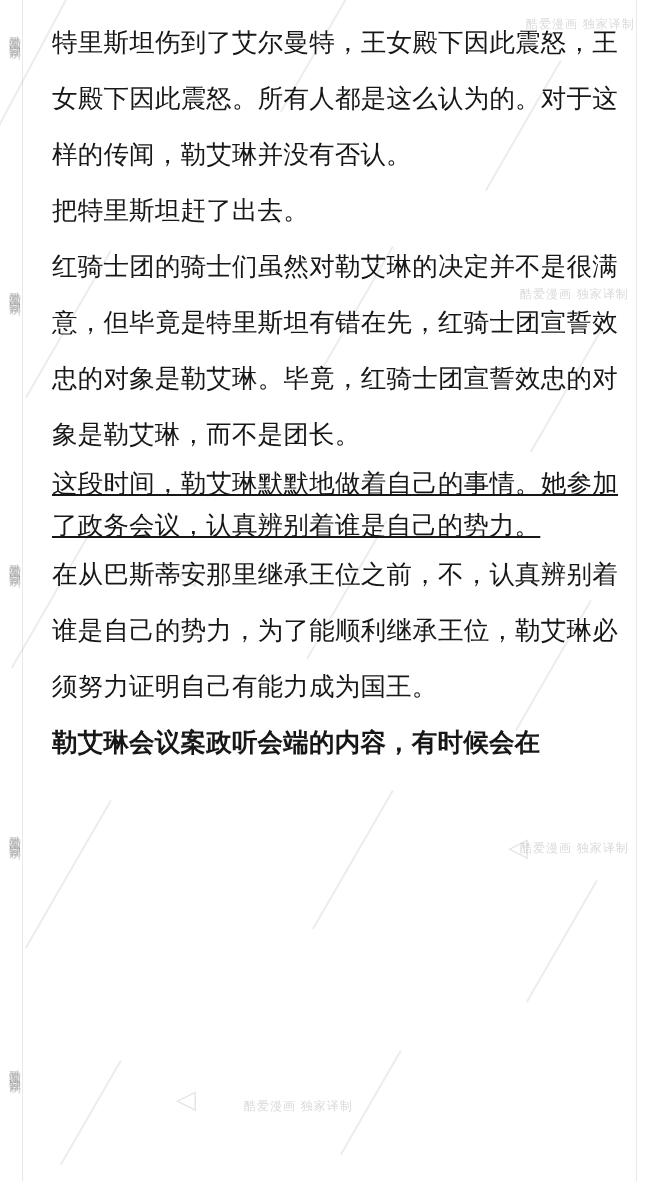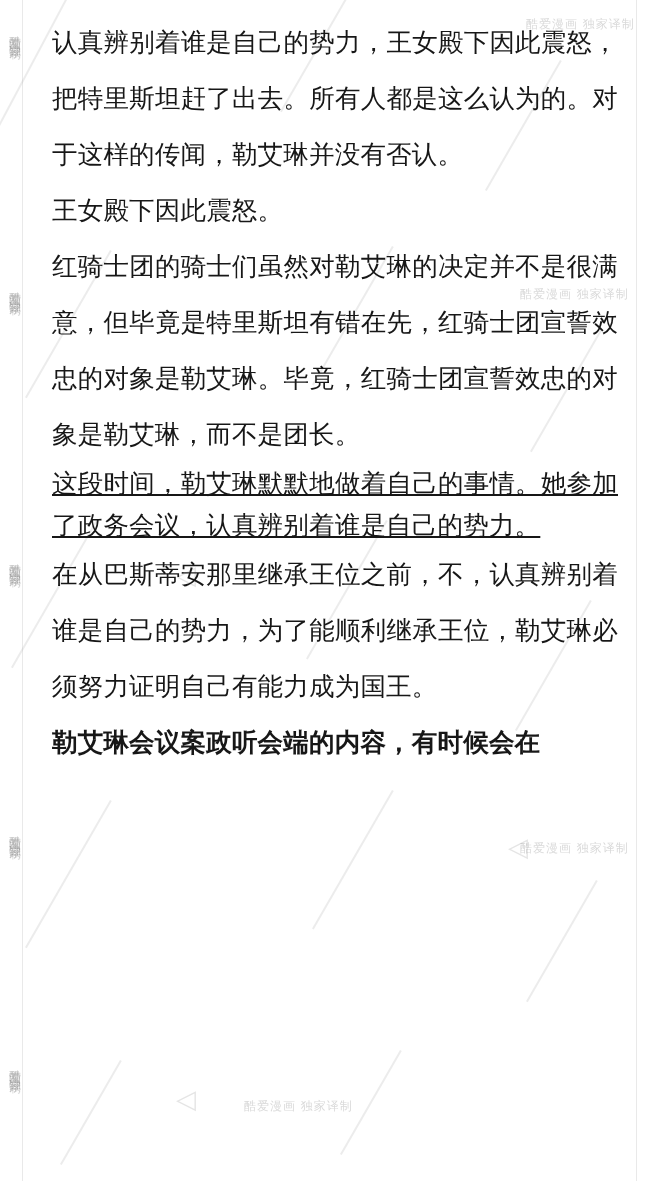--- a/index.html
+++ b/index.html
@@ -123,22 +123,22 @@
       <div class="wm" style="left:6px; top:554px; writing-mode:vertical-rl;">酷爱漫画 独家译制</div>
       <div class="wm" style="left:6px; top:826px; writing-mode:vertical-rl;">酷爱漫画 独家译制</div>
       <div class="wm" style="left:6px; top:1060px; writing-mode:vertical-rl;">酷爱漫画 独家译制</div>
       <div class="wm" style="left:244px; top:1098px;">酷爱漫画 独家译制</div>
       <div class="wm" style="left:520px; top:840px;">酷爱漫画 独家译制</div>
       <div class="wm" style="left:520px; top:286px;">酷爱漫画 独家译制</div>
       <div class="wm" style="left:526px; top:16px;">酷爱漫画 独家译制</div>
     </div>
 
     <div class="text-column">
-      <p class="para">认真辨别着谁是自己的势力，王女殿下因此震怒，把特里斯坦赶了出去。所有人都是这么认为的。对于这样的传闻，勒艾琳并没有否认。</p>
-      <p class="para">王女殿下因此震怒。</p>
+      <p class="para">特里斯坦伤到了艾尔曼特，王女殿下因此震怒，王女殿下因此震怒。所有人都是这么认为的。对于这样的传闻，勒艾琳并没有否认。</p>
+      <p class="para">把特里斯坦赶了出去。</p>
       <p class="para">红骑士团的骑士们虽然对勒艾琳的决定并不是很满意，但毕竟是特里斯坦有错在先，红骑士团宣誓效忠的对象是勒艾琳。毕竟，红骑士团宣誓效忠的对象是勒艾琳，而不是团长。</p>
       <p class="para tight">这段时间，勒艾琳默默地做着自己的事情。她参加了政务会议，认真辨别着谁是自己的势力。</p>
       <p class="para">在从巴斯蒂安那里继承王位之前，不，认真辨别着谁是自己的势力，为了能顺利继承王位，勒艾琳必须努力证明自己有能力成为国王。</p>
       <p class="para last">勒艾琳会议案政听会端的内容，有时候会在</p>
     </div>
 
   </div>
 </div>
 
 </body></html>

